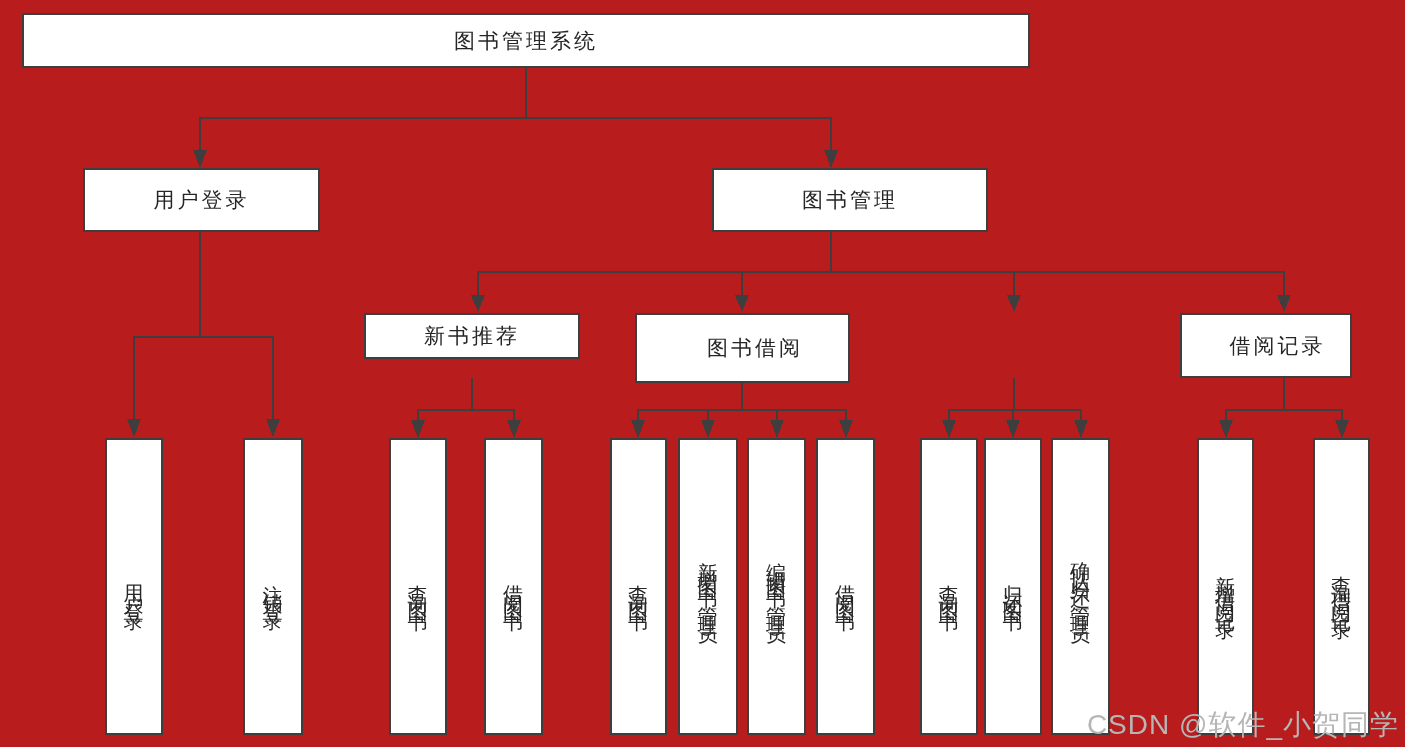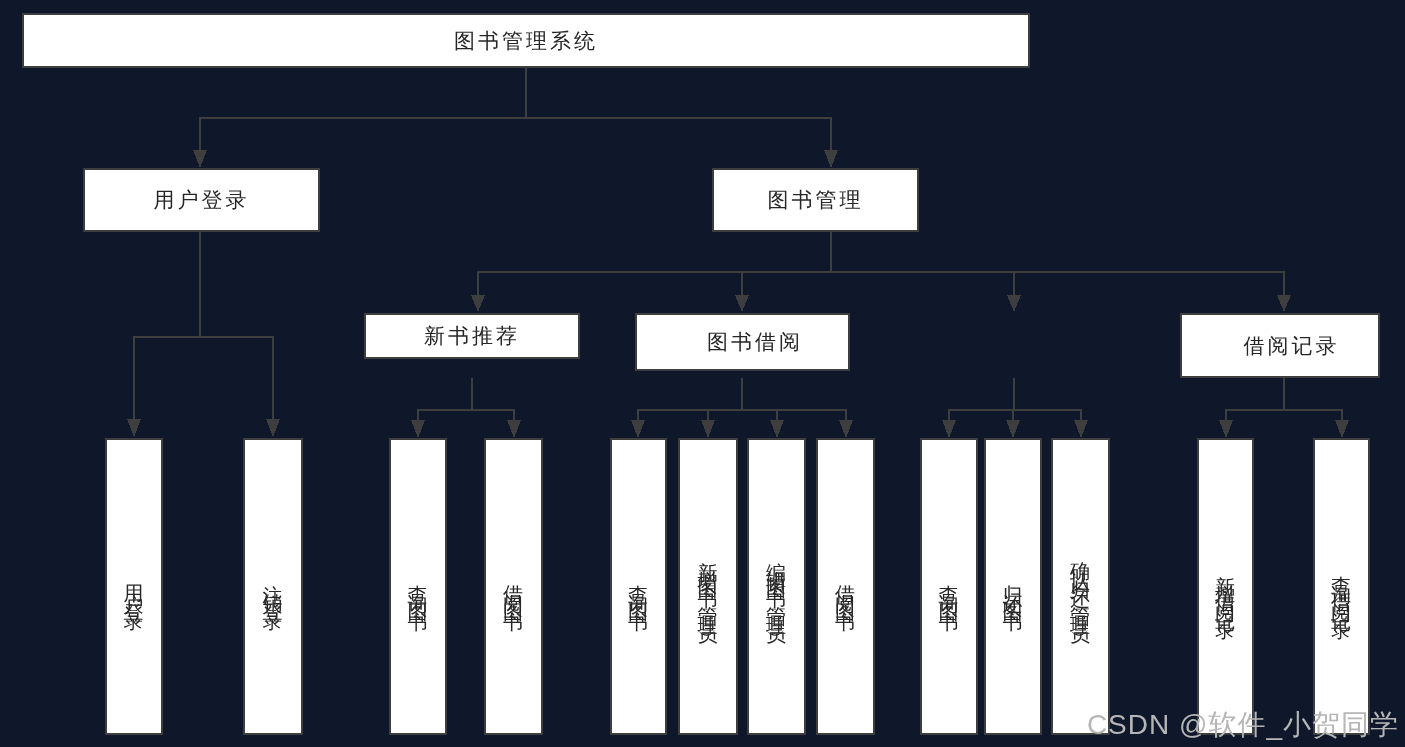--- a/index.html
+++ b/index.html
@@ -4,21 +4,21 @@
 <style>
   html, body {
     margin: 0;
     padding: 0;
     background: #ffffff;
   }
   .stage {
     position: relative;
     width: 1405px;
     height: 747px;
-    background: #0f172a;
+    background: #b91c1c;
     overflow: hidden;
     font-family: "Liberation Sans", sans-serif;
   }
   .connectors {
     position: absolute;
     left: 0;
     top: 0;
     z-index: 0;
   }
   .node {
@@ -133,31 +133,31 @@
     </g>
   </svg>
 
   <div class="node" style="left:22px; top:13px; width:1008px; height:55px;">
     <span>图书管理系统</span>
   </div>
 
   <div class="node" style="left:83px; top:168px; width:237px; height:64px;">
     <span>用户登录</span>
   </div>
-  <div class="node" style="left:712px; top:168px; width:207px; height:64px;">
+  <div class="node" style="left:712px; top:168px; width:276px; height:64px;">
     <span>图书管理</span>
   </div>
 
   <div class="node" style="left:364px; top:313px; width:216px; height:46px;">
     <span>新书推荐</span>
   </div>
-  <div class="node" style="left:635px; top:313px; width:215px; height:58px;padding-left:25px;">
+  <div class="node" style="left:635px; top:313px; width:215px; height:70px;padding-left:25px;">
     <span>图书借阅</span>
   </div>
-  <div class="node" style="left:1180px; top:313px; width:200px; height:65px;padding-left:23px;">
+  <div class="node" style="left:1180px; top:313px; width:172px; height:65px;padding-left:23px;">
     <span>借阅记录</span>
   </div>
 
   <div class="node leaf" style="left:105px; top:438px; width:58px; height:297px;">
     <span>用户登录</span>
   </div>
   <div class="node leaf" style="left:243px; top:438px; width:60px; height:297px;">
     <span>注销登录</span>
   </div>
 

